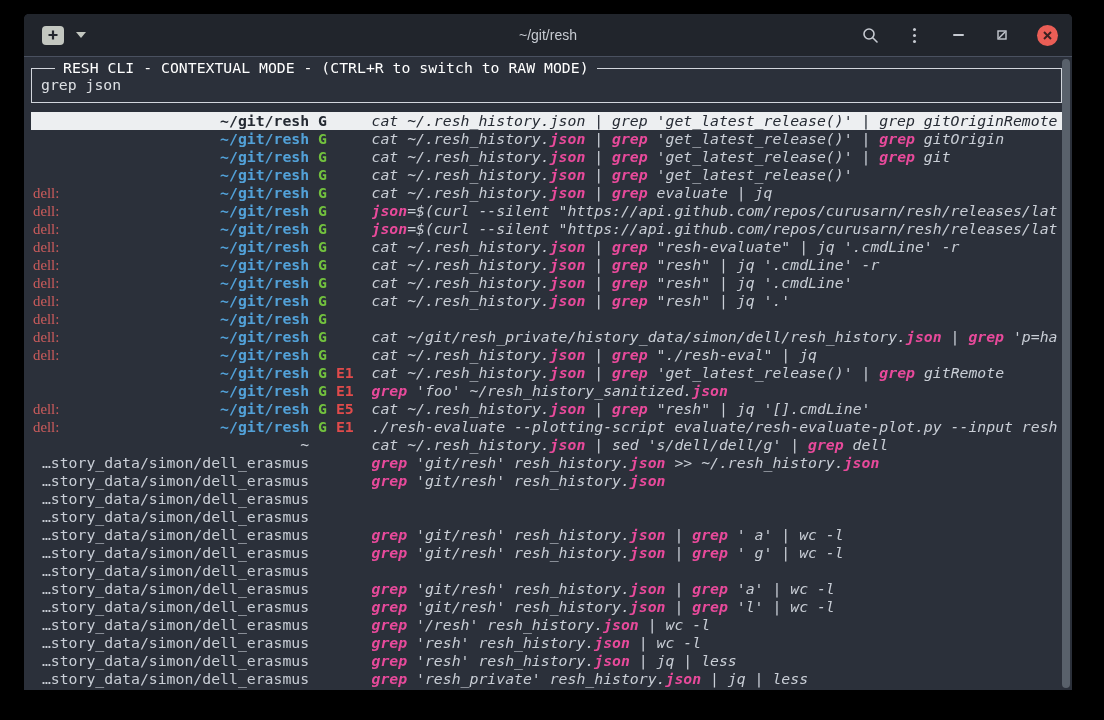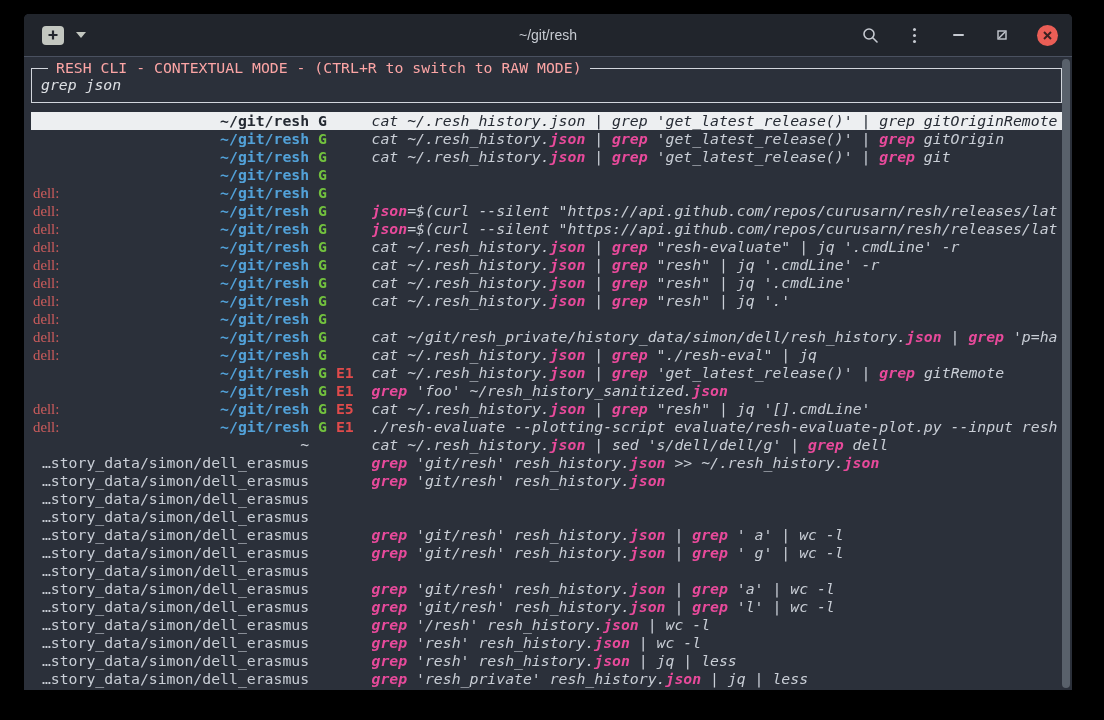--- a/index.html
+++ b/index.html
@@ -53,24 +53,24 @@
 
   .content{
     position:absolute;top:44px;left:0;right:0;bottom:0;
     font-size:14.8px;line-height:18px;color:var(--fg);
   }
   .searchbox{
     margin:10px 10px 0 7px;height:35px;border:1px solid var(--border-light);
     position:relative;
   }
   .searchbox-title{
-    position:absolute;top:-10px;left:16px;background:var(--window-bg);
-    padding:0 8px;color:#fca5a5;white-space:pre;
+    position:absolute;top:-10px;left:23px;background:var(--window-bg);
+    padding:0 8px;color:#ffffff;white-space:pre;
   }
-  .query-line{padding:7px 9px;color:#dde0e4;white-space:pre;cursor:text;font-style:italic;}
+  .query-line{padding:7px 9px;color:#dde0e4;white-space:pre;cursor:text;}
 
   .rows{margin-top:9px;}
   .row{
     height:18px;line-height:18px;display:flex;
     margin-left:7px;margin-right:10px;padding-left:2px;
     white-space:pre;overflow:hidden;
   }
   .row.selected{background:var(--selection-bg);color:var(--selection-fg);}
   .col-hostdir{flex:0 0 31ch;display:flex;justify-content:space-between;overflow:hidden;}
   .host{color:var(--host-red);font-family:Liberation Serif, serif;}
@@ -138,22 +138,22 @@
 
   <div class="content">
     <div class="searchbox">
       <div class="searchbox-title">RESH CLI - CONTEXTUAL MODE - (CTRL+R to switch to RAW MODE)</div>
       <div class="query-line">grep json</div>
     </div>
     <div class="rows" id="rows">
         <div class="row selected"><span class="col-hostdir"><span class="host"></span><span class="dir accent">~/git/resh</span></span><span class="col-flags"><span class="flag-g">G</span></span><span class="col-cmd">cat ~/.resh_history.json | grep 'get_latest_release()' | grep gitOriginRemote</span></div>
         <div class="row"><span class="col-hostdir"><span class="host"></span><span class="dir accent">~/git/resh</span></span><span class="col-flags"><span class="flag-g">G</span></span><span class="col-cmd">cat ~/.resh_history.<span class="match">json</span> | <span class="match">grep</span> 'get_latest_release()' | <span class="match">grep</span> gitOrigin</span></div>
         <div class="row"><span class="col-hostdir"><span class="host"></span><span class="dir accent">~/git/resh</span></span><span class="col-flags"><span class="flag-g">G</span></span><span class="col-cmd">cat ~/.resh_history.<span class="match">json</span> | <span class="match">grep</span> 'get_latest_release()' | <span class="match">grep</span> git</span></div>
-        <div class="row"><span class="col-hostdir"><span class="host"></span><span class="dir accent">~/git/resh</span></span><span class="col-flags"><span class="flag-g">G</span></span></div>
-        <div class="row"><span class="col-hostdir"><span class="host">dell:</span><span class="dir accent">~/git/resh</span></span><span class="col-flags"><span class="flag-g">G</span></span></div>
+        <div class="row"><span class="col-hostdir"><span class="host"></span><span class="dir accent">~/git/resh</span></span><span class="col-flags"><span class="flag-g">G</span></span><span class="col-cmd">cat ~/.resh_history.<span class="match">json</span> | <span class="match">grep</span> 'get_latest_release()'</span></div>
+        <div class="row"><span class="col-hostdir"><span class="host">dell:</span><span class="dir accent">~/git/resh</span></span><span class="col-flags"><span class="flag-g">G</span></span><span class="col-cmd">cat ~/.resh_history.<span class="match">json</span> | <span class="match">grep</span> evaluate | jq</span></div>
         <div class="row"><span class="col-hostdir"><span class="host">dell:</span><span class="dir accent">~/git/resh</span></span><span class="col-flags"><span class="flag-g">G</span></span><span class="col-cmd"><span class="match">json</span>=$(curl --silent "https://api.github.com/repos/curusarn/resh/releases/lat</span></div>
         <div class="row"><span class="col-hostdir"><span class="host">dell:</span><span class="dir accent">~/git/resh</span></span><span class="col-flags"><span class="flag-g">G</span></span><span class="col-cmd"><span class="match">json</span>=$(curl --silent "https://api.github.com/repos/curusarn/resh/releases/lat</span></div>
         <div class="row"><span class="col-hostdir"><span class="host">dell:</span><span class="dir accent">~/git/resh</span></span><span class="col-flags"><span class="flag-g">G</span></span><span class="col-cmd">cat ~/.resh_history.<span class="match">json</span> | <span class="match">grep</span> "resh-evaluate" | jq '.cmdLine' -r</span></div>
         <div class="row"><span class="col-hostdir"><span class="host">dell:</span><span class="dir accent">~/git/resh</span></span><span class="col-flags"><span class="flag-g">G</span></span><span class="col-cmd">cat ~/.resh_history.<span class="match">json</span> | <span class="match">grep</span> "resh" | jq '.cmdLine' -r</span></div>
         <div class="row"><span class="col-hostdir"><span class="host">dell:</span><span class="dir accent">~/git/resh</span></span><span class="col-flags"><span class="flag-g">G</span></span><span class="col-cmd">cat ~/.resh_history.<span class="match">json</span> | <span class="match">grep</span> "resh" | jq '.cmdLine'</span></div>
         <div class="row"><span class="col-hostdir"><span class="host">dell:</span><span class="dir accent">~/git/resh</span></span><span class="col-flags"><span class="flag-g">G</span></span><span class="col-cmd">cat ~/.resh_history.<span class="match">json</span> | <span class="match">grep</span> "resh" | jq '.'</span></div>
         <div class="row"><span class="col-hostdir"><span class="host">dell:</span><span class="dir accent">~/git/resh</span></span><span class="col-flags"><span class="flag-g">G</span></span></div>
         <div class="row"><span class="col-hostdir"><span class="host">dell:</span><span class="dir accent">~/git/resh</span></span><span class="col-flags"><span class="flag-g">G</span></span><span class="col-cmd">cat ~/git/resh_private/history_data/simon/dell/resh_history.<span class="match">json</span> | <span class="match">grep</span> 'p=ha</span></div>
         <div class="row"><span class="col-hostdir"><span class="host">dell:</span><span class="dir accent">~/git/resh</span></span><span class="col-flags"><span class="flag-g">G</span></span><span class="col-cmd">cat ~/.resh_history.<span class="match">json</span> | <span class="match">grep</span> "./resh-eval" | jq</span></div>
         <div class="row"><span class="col-hostdir"><span class="host"></span><span class="dir accent">~/git/resh</span></span><span class="col-flags"><span class="flag-g">G</span> <span class="flag-e">E1</span></span><span class="col-cmd">cat ~/.resh_history.<span class="match">json</span> | <span class="match">grep</span> 'get_latest_release()' | <span class="match">grep</span> gitRemote</span></div>

